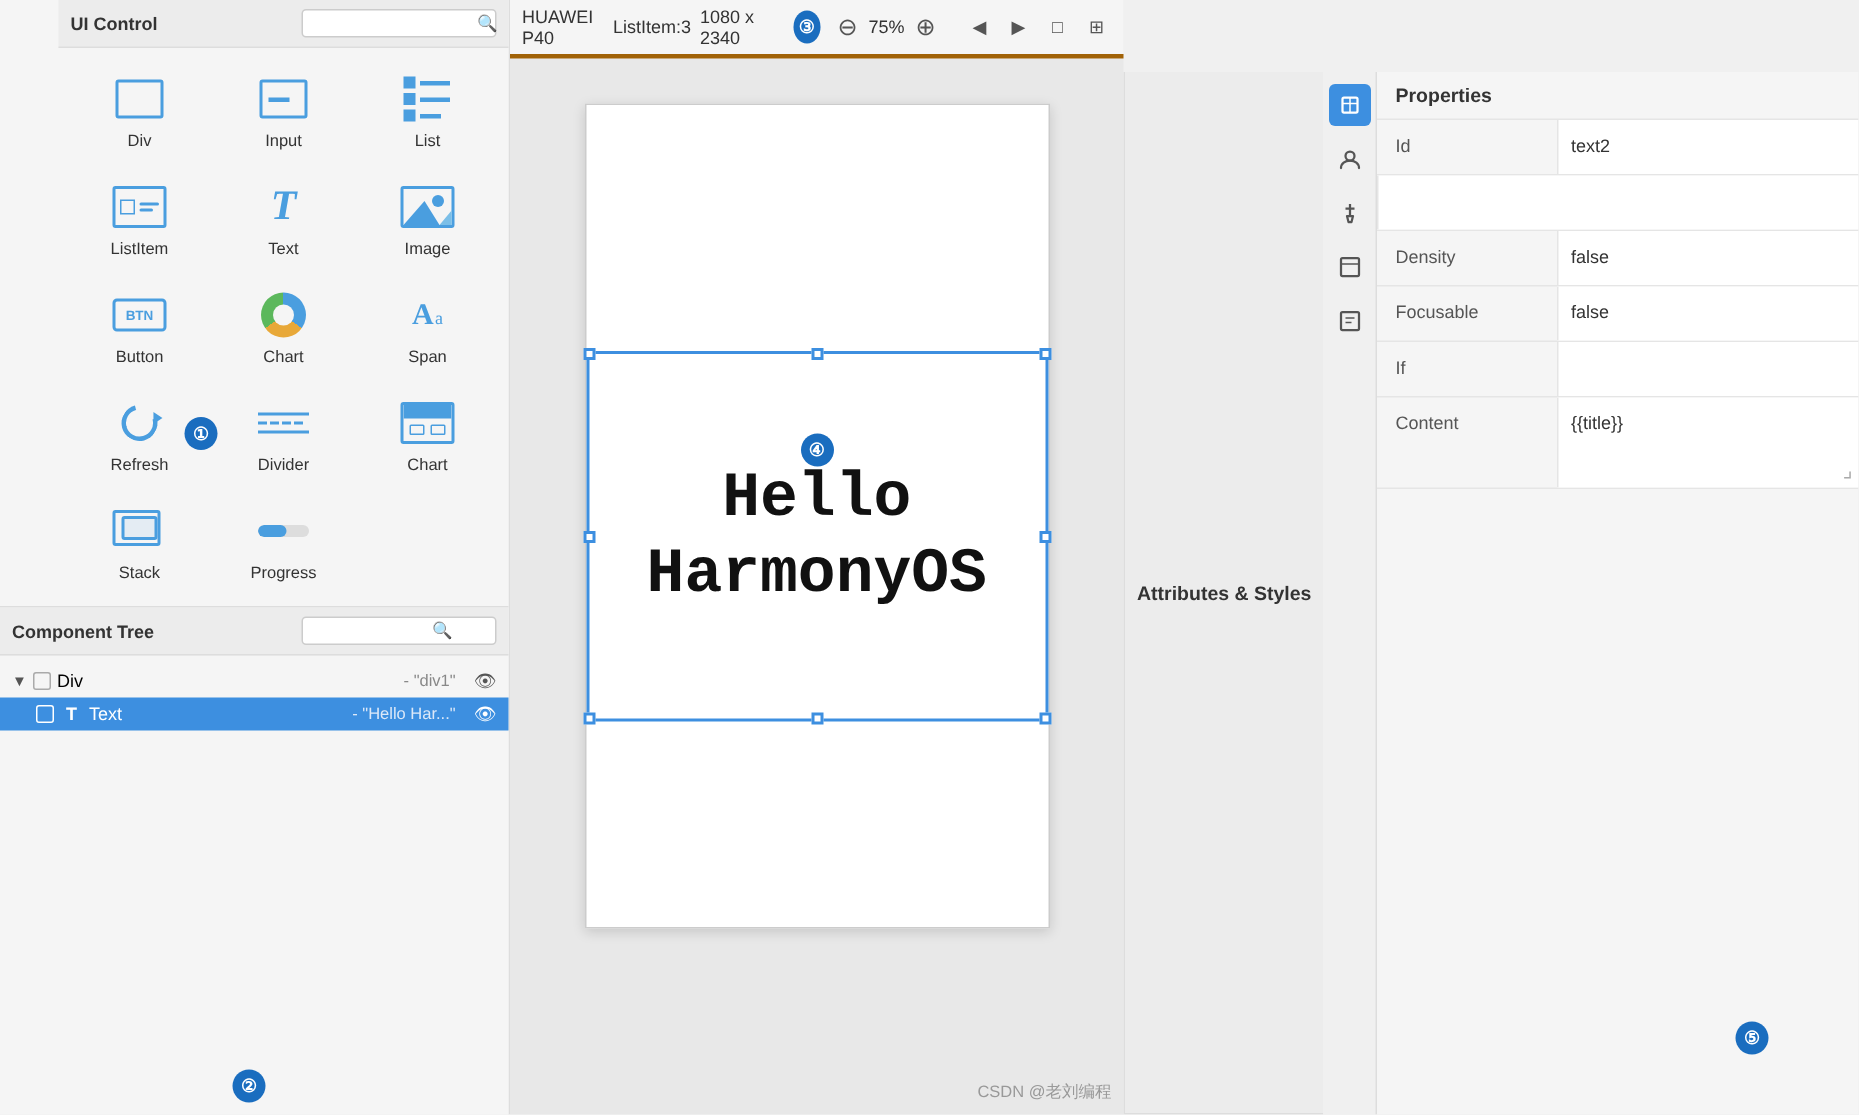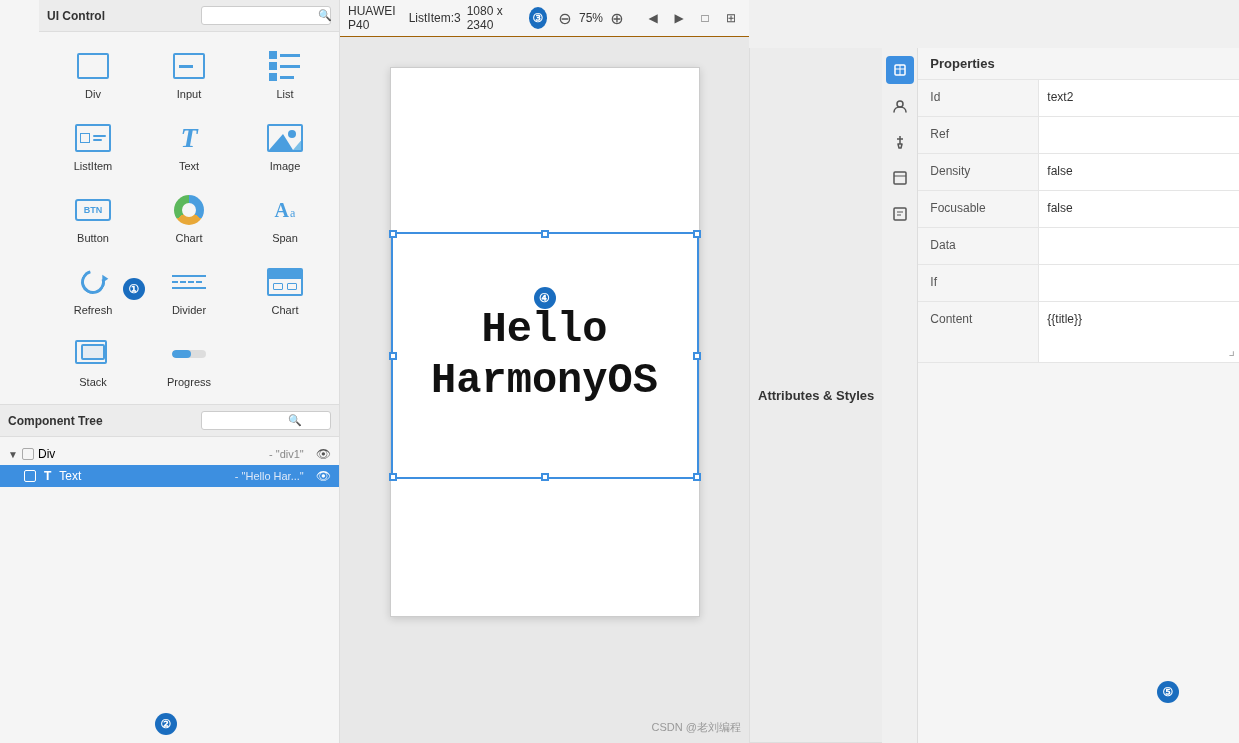--- a/index.html
+++ b/index.html
@@ -37,21 +37,21 @@
     .tree-item.selected { background: #3d8fe0; color: white; }
     .tree-item .checkbox { width: 12px; height: 12px; border: 1px solid #aaa; border-radius: 2px; display: flex; align-items: center; justify-content: center; }
     .tree-item.selected .checkbox { border-color: white; }
     .tree-arrow { color: #555; font-size: 10px; width: 10px; }
     .eye-icon { color: #555; font-size: 12px; }
     .tree-item.selected .eye-icon { color: white; }
     
     
     .canvas-area { flex: 1; display: flex; flex-direction: column; background: #e8e8e8; }
     
-    .toolbar { display: flex; align-items: center; padding: 4px 8px; background: #f5f5f5; border-bottom: 1px solid #a16207; gap: 8px; }
+    .toolbar { display: flex; align-items: center; padding: 4px 8px; background: #f5f5f5; border-bottom: 3px solid #a16207; gap: 8px; }
     .device-info { display: flex; align-items: center; gap: 6px; color: #333; font-size: 12px; }
     .zoom-control { display: flex; align-items: center; gap: 4px; margin-left: auto; }
     .zoom-btn { background: none; border: none; cursor: pointer; font-size: 16px; color: #555; width: 20px; height: 20px; display: flex; align-items: center; justify-content: center; }
     .zoom-val { font-size: 12px; color: #333; }
     .toolbar-icons { display: flex; align-items: center; gap: 6px; margin-left: 8px; }
     .toolbar-icon { width: 20px; height: 20px; display: flex; align-items: center; justify-content: center; cursor: pointer; color: #555; }
     
     .canvas-container { flex: 1; display: flex; align-items: flex-start; justify-content: center; padding: 30px; overflow: auto; position: relative; }
     
     .phone-frame { width: 310px; background: white; border: 1px solid #ccc; box-shadow: 0 2px 8px rgba(0,0,0,0.15); position: relative; min-height: 550px; display: flex; flex-direction: column; }
@@ -381,38 +381,33 @@
 
       <div class="properties-panel" style="position:relative;">
         <div style="padding:8px 12px;font-weight:bold;font-size:13px;color:#333;border-bottom:1px solid #e5e5e5;">Properties</div>
 
         <div class="prop-row">
           <div class="prop-label">Id</div>
           <div class="prop-value">text2</div>
         </div>
 
         <div class="prop-row">
-          <div class="prop-label">Ref</div>
           <div class="prop-value"></div>
         </div>
 
         <div class="prop-row">
           <div class="prop-label">Density</div>
           <div class="prop-value">false</div>
         </div>
 
         <div class="prop-row">
           <div class="prop-label">Focusable</div>
           <div class="prop-value">false</div>
         </div>
 
-        <div class="prop-row">
-          <div class="prop-label">Data</div>
-          <div class="prop-value"></div>
-        </div>
 
         <div class="prop-row">
           <div class="prop-label">If</div>
           <div class="prop-value"></div>
         </div>
 
         <div class="prop-row" style="min-height:60px;">
           <div class="prop-label">Content</div>
           <div class="prop-value" style="min-height:60px;position:relative;">
             {{title}}

